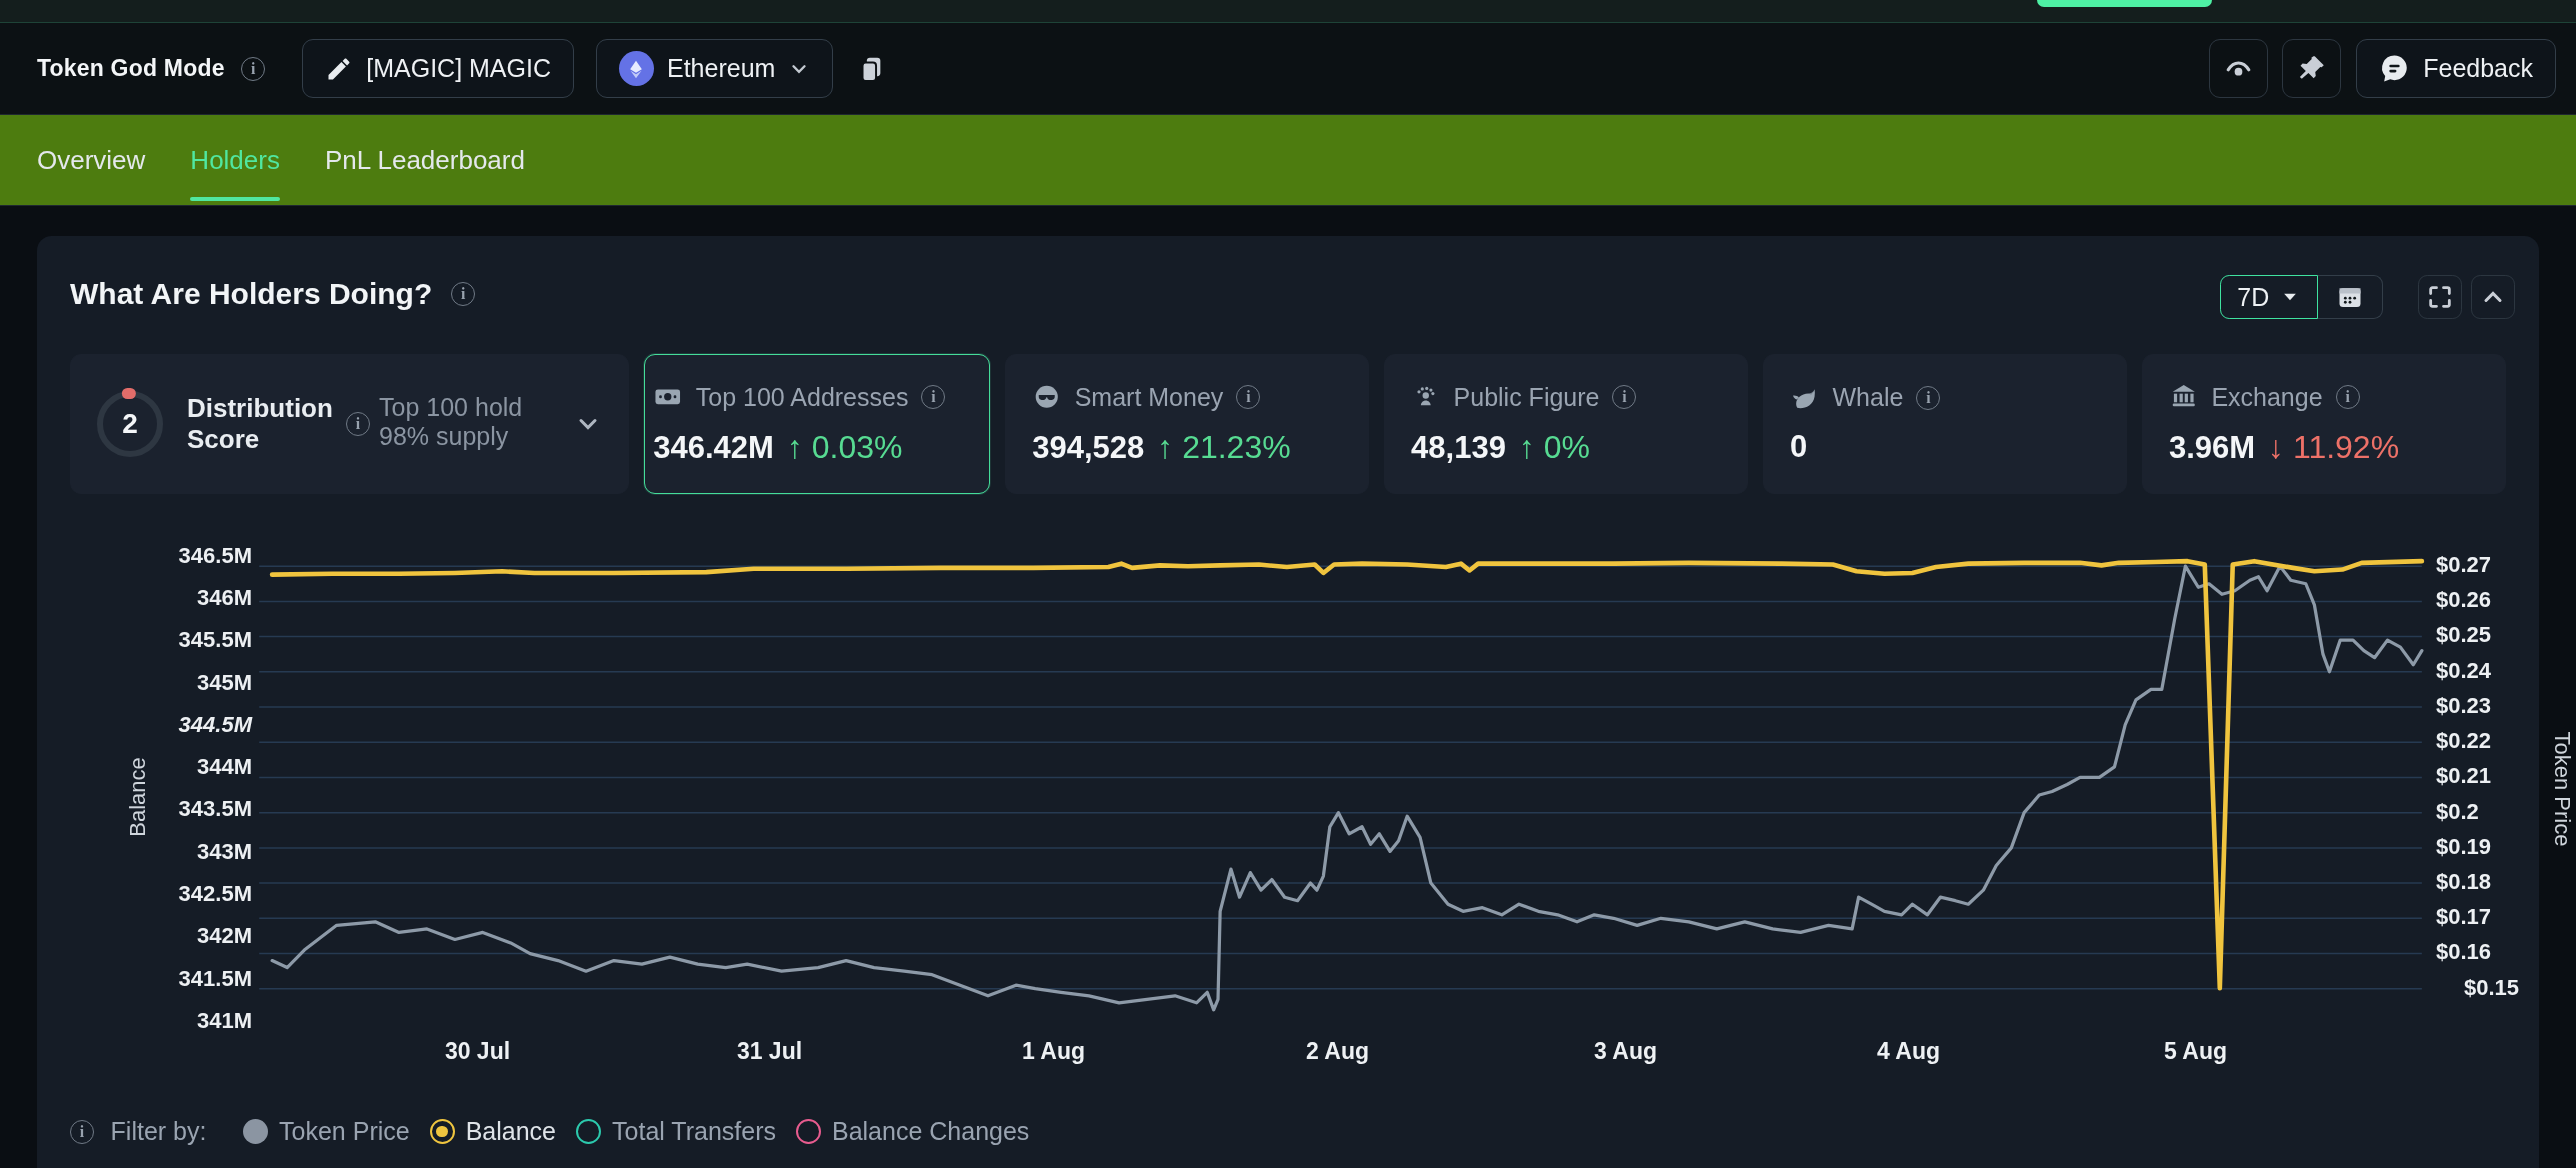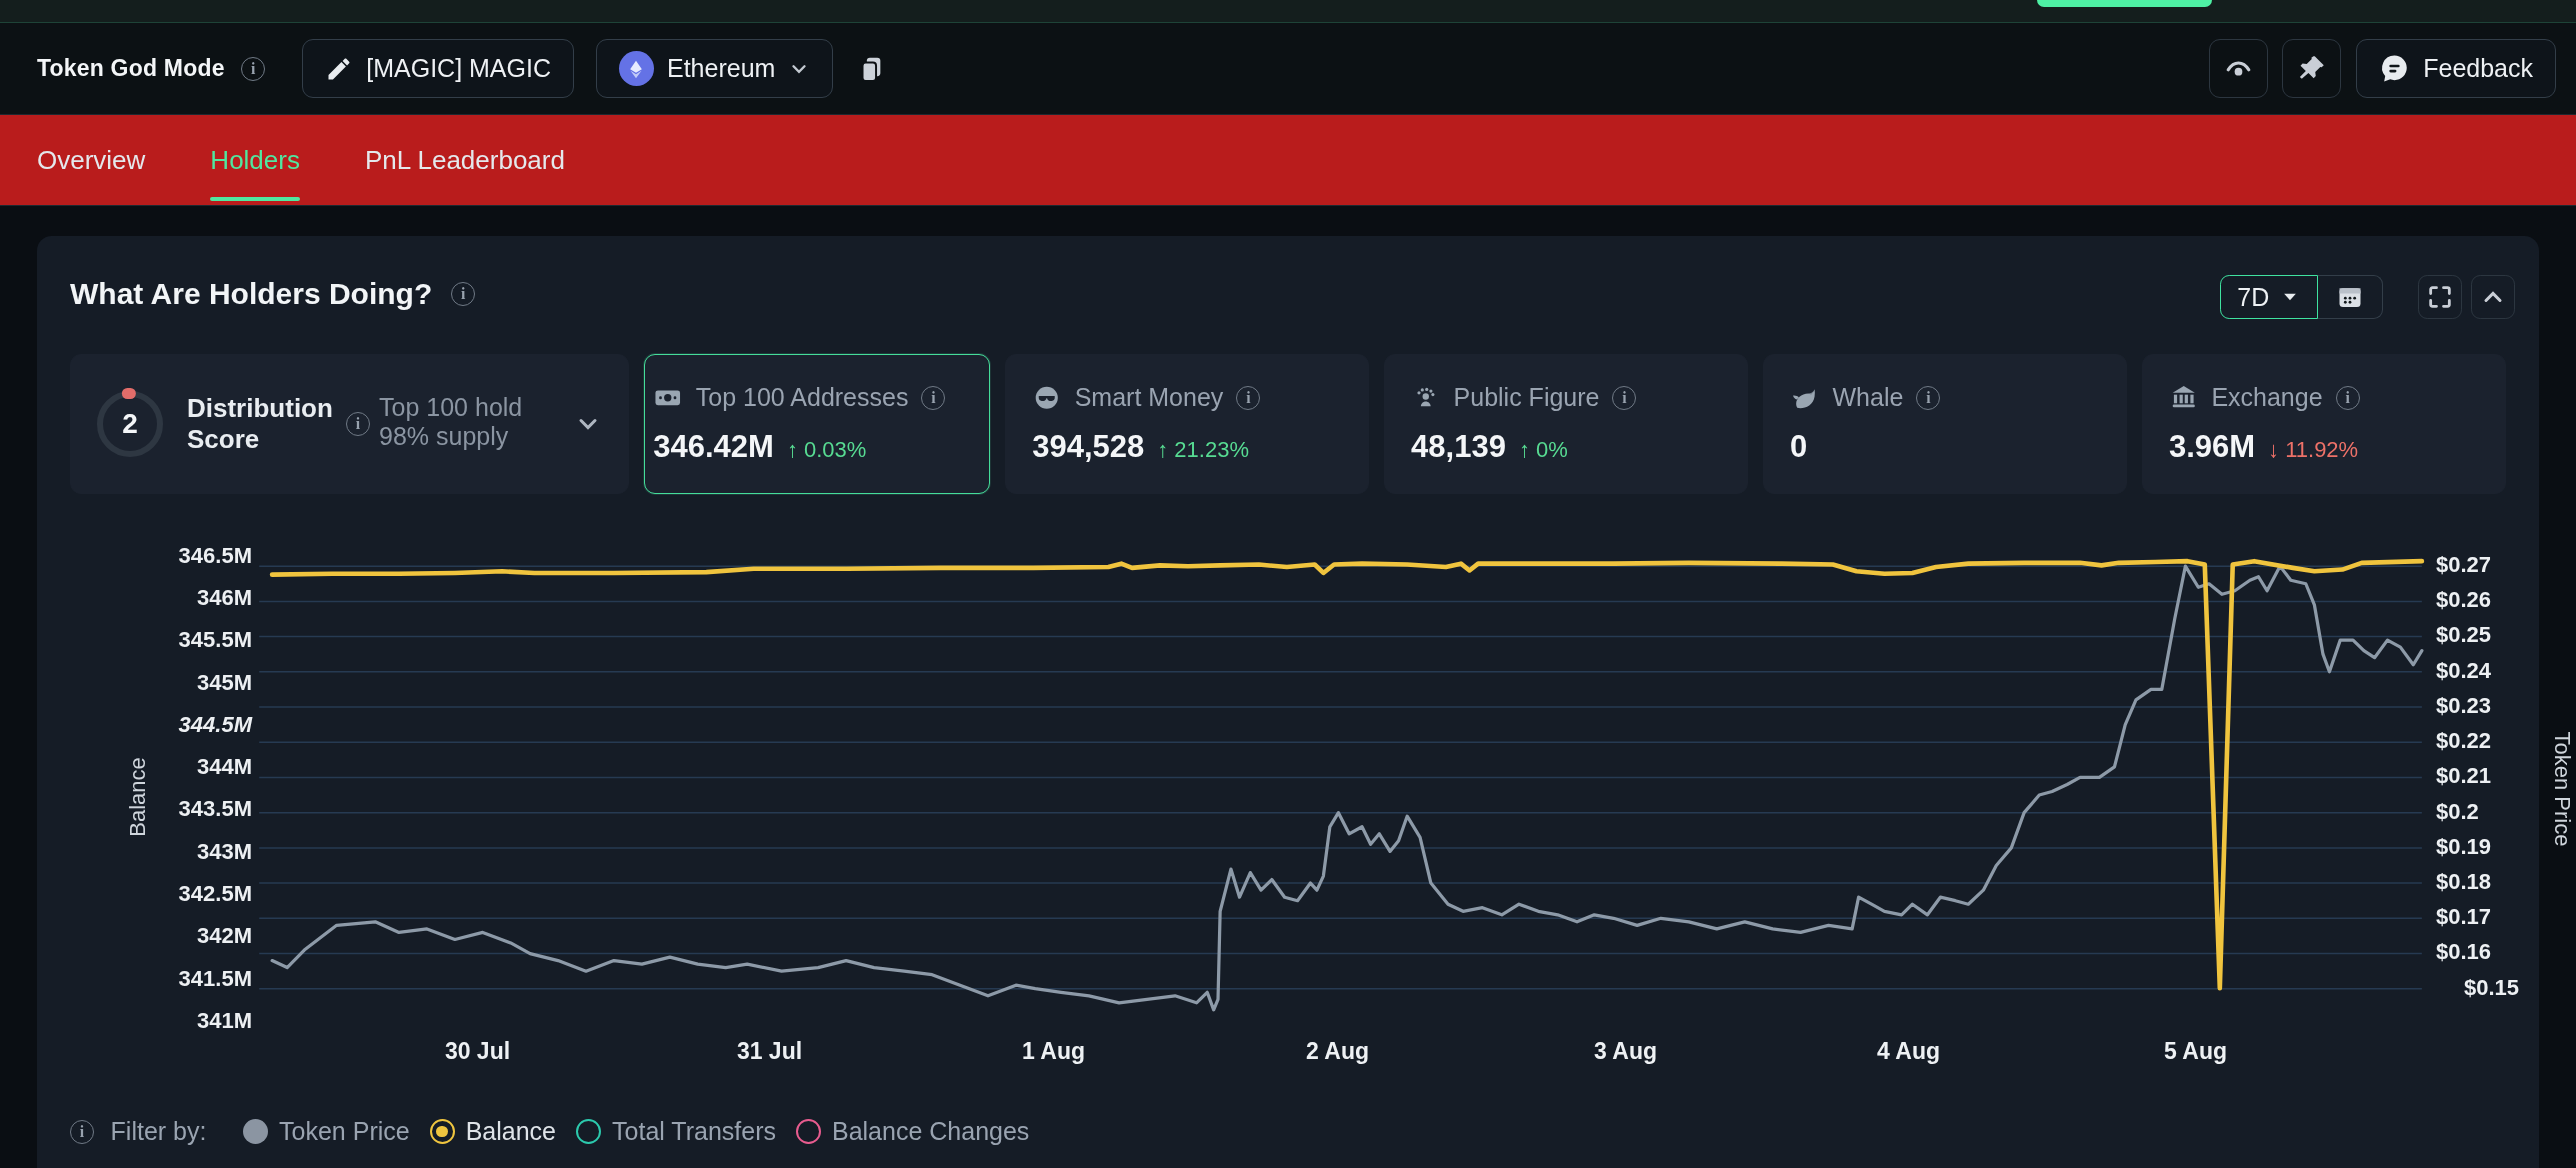--- a/index.html
+++ b/index.html
@@ -18,22 +18,22 @@
           border-radius:11px; background:#0e141a; font-size:25px; color:#eef1f4; cursor:pointer; }
   .icon-btn { width:59px; height:59px; border:0.9px solid #2c3640; border-radius:11px; background:transparent;
               display:flex; align-items:center; justify-content:center; cursor:pointer; }
   .header-right { margin-left:auto; display:flex; align-items:center; gap:14.8px; }
   .info-i { display:inline-flex; align-items:center; justify-content:center; width:24px; height:24px;
             border:1.8px solid #707a86; border-radius:50%; color:#98a2ae; font-size:15.7px; font-weight:700;
             font-family:"Liberation Serif", serif; flex:none; }
   .eth-badge { width:35px; height:35px; border-radius:50%; background:#6472e6; display:flex; align-items:center; justify-content:center; flex:none; }
 
   
-  .tabbar { position:relative; height:91px; background:#b91c1c; border-bottom:0.9px solid #1f2830;
-            display:flex; align-items:center; gap:65px; padding:0 37px; }
+  .tabbar { position:relative; height:91px; background:#4d7c0f; border-bottom:0.9px solid #1f2830;
+            display:flex; align-items:center; gap:45px; padding:0 37px; }
   .tab { position:relative; height:100%; display:flex; align-items:center; font-size:26px; color:#e4e8ec; cursor:pointer; }
   .tab.active { color:#50e7a0; }
   .tab .underline { position:absolute; left:0; right:0; bottom:3.7px; height:4.6px; border-radius:3.7px; background:#50e7a0; display:none; }
   .tab.active .underline { display:block; }
 
   
   .card { position:absolute; left:37px; top:236px; width:2502px; height:950px; background:#151c26; border-radius:14.8px; }
   .card-title-row { position:absolute; left:33px; top:41px; display:flex; align-items:center; gap:19px; }
   .card-title { font-size:30px; font-weight:700; color:#f2f5f7; }
   .card-controls { position:absolute; right:24px; top:39px; display:flex; align-items:center; }
@@ -46,21 +46,21 @@
 
   
   .tiles { position:absolute; left:33px; right:33px; top:118px; height:140px; display:flex; gap:14.8px; }
   .tile { flex:1; background:#1b222e; border:0.9px solid #1b222e; border-radius:11px; padding:22px 26px;
           display:flex; flex-direction:column; justify-content:center; gap:16.6px; cursor:pointer; }
   .tile.wide { flex:1.63; flex-direction:row; align-items:center; gap:24px; }
   .tile.selected { border:1.8px solid #45dd9a; box-shadow:0 0 0 0.9px rgba(90,220,170,.15);padding-left:8px; }
   .tile-label-row { display:flex; align-items:center; gap:13px; font-size:25px; color:#9aa4b1; }
   .tile-value-row { display:flex; align-items:baseline; gap:13px; }
   .tile-value { font-size:31px; font-weight:700; color:#f4f6f8; }
-  .tile-change { font-size:22px; }
+  .tile-change { font-size:32px; }
   .score-ring { position:relative; width:66px; height:66px; border:6.5px solid #2e3742; border-radius:50%;
                 display:flex; align-items:center; justify-content:center; flex:none; }
   .score-ring .dot { position:absolute; top:-9.2px; left:50%; transform:translateX(-58%); width:14px; height:11px; border-radius:6.5px; }
   .score-num { font-size:28px; font-weight:700; color:#f4f6f8; }
   .score-texts { display:flex; flex-direction:row; gap:9.2px; }
   .score-title-row { display:flex; align-items:center; gap:13px; font-size:26px; font-weight:700; color:#e9edf1; }
   .score-sub { font-size:25px; color:#8b95a2; }
   .tile-chevron { margin-left:auto; color:#aeb6c1; }
 
   

